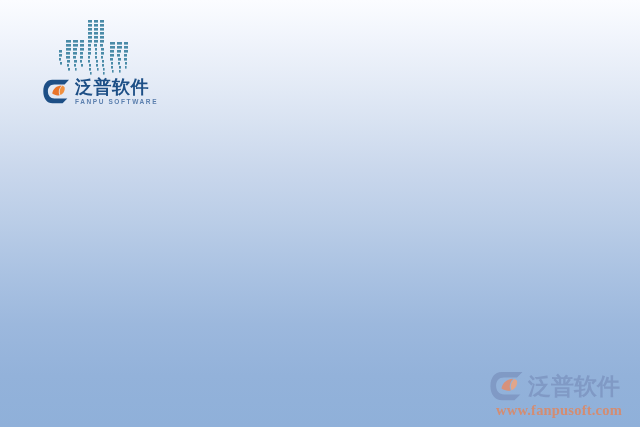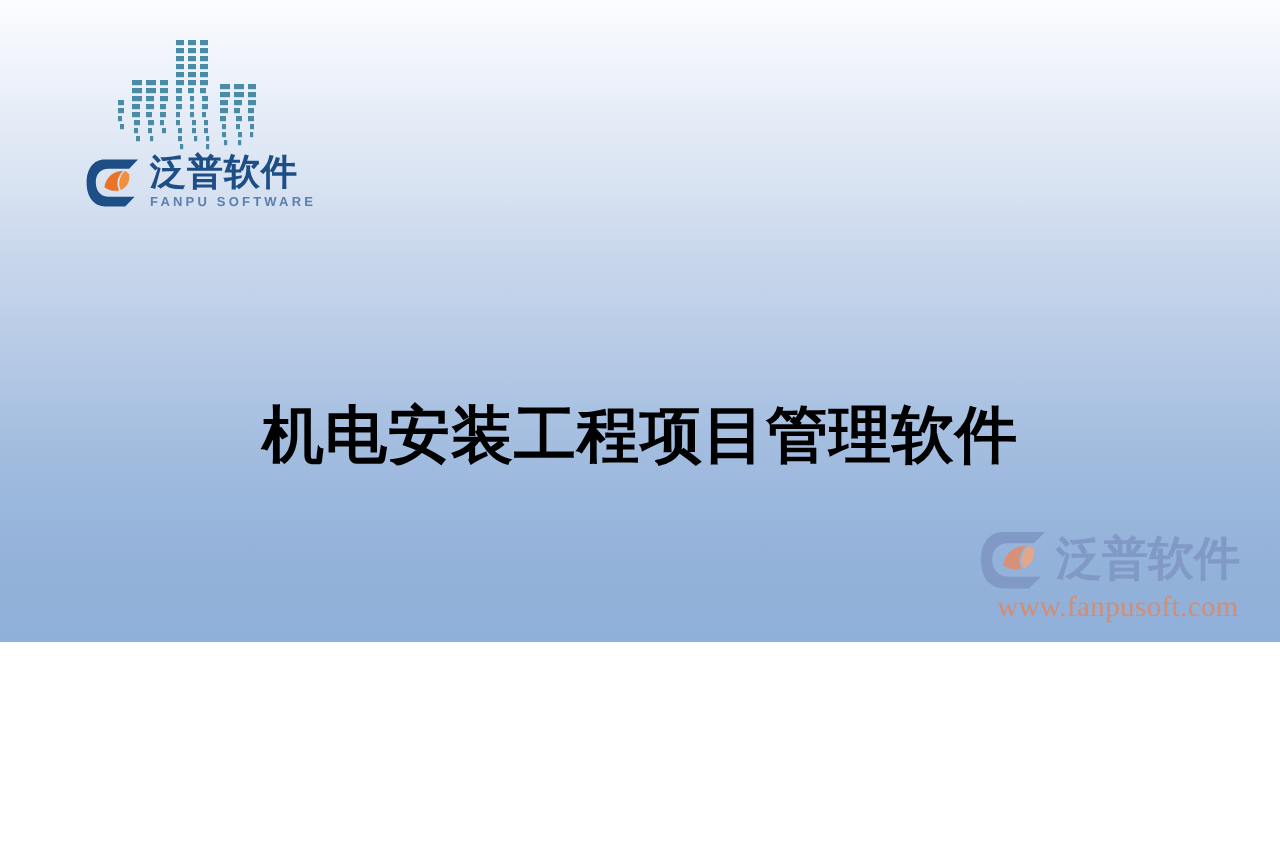--- a/index.html
+++ b/index.html
@@ -9,21 +9,21 @@
   body {
     width: 640px;
     height: 427px;
     overflow: hidden;
     font-family: "Liberation Sans", sans-serif;
   }
 
   #slide {
     position: relative;
     width: 640px;
-    height: 321px;
+    height: 427px;
     overflow: hidden;
     background: linear-gradient(
       to bottom,
       #fbfcff 0%,
       #f4f7fd 6%,
       #e8eef8 16%,
       #d9e3f2 28%,
       #c9d7ec 40%,
       #bacde7 52%,
       #aac2e2 64%,
@@ -136,20 +136,21 @@
     white-space: nowrap;
   }
   #watermark-url {
     font-family: "Liberation Serif", "DejaVu Serif", serif;
     font-size: 14.5px;
     color: #d98a6a;
     text-align: center;
     letter-spacing: 0.2px;
     margin-top: 1px;
     white-space: nowrap;
+    font-weight: bold;
   }
 </style>
 </head>
 <body>
 
 <div id="slide">
 
   <div id="brand-block">
 
     <div id="dot-matrix-graphic">
@@ -270,21 +271,20 @@
       </div>
       <div id="logo-wordmark">
         <div id="logo-cn">泛普软件</div>
         <div id="logo-en">FANPU SOFTWARE</div>
       </div>
     </div>
 
   </div>
 
   <div id="headline">
-    <span class="hl-line">机电安装工程项目管理软件</span>
   </div>
 
   <div id="watermark">
     <div id="watermark-logo-row">
       <div id="watermark-mark">
         <svg viewBox="0 0 34 30" xmlns="http://www.w3.org/2000/svg" aria-hidden="true">
           <path d="M11.5 1.0 L32.5 1.0 L27.0 6.6 L14.0 6.6 C9.0 6.6 6.1 10.0 6.1 14.8
                    C6.1 19.8 9.2 23.4 14.2 23.4 L30.4 23.4 L24.5 29.2 L12.0 29.2
                    C4.9 29.2 0.4 23.4 0.4 15.0 C0.4 6.6 4.8 1.0 11.5 1.0 Z" fill="#7f98c4"></path>
           <path d="M23.3 7.8 C17.0 8.0 12.5 11.6 11.5 17.6 C14.3 19.5 17.5 20.2 20.8 19.5

